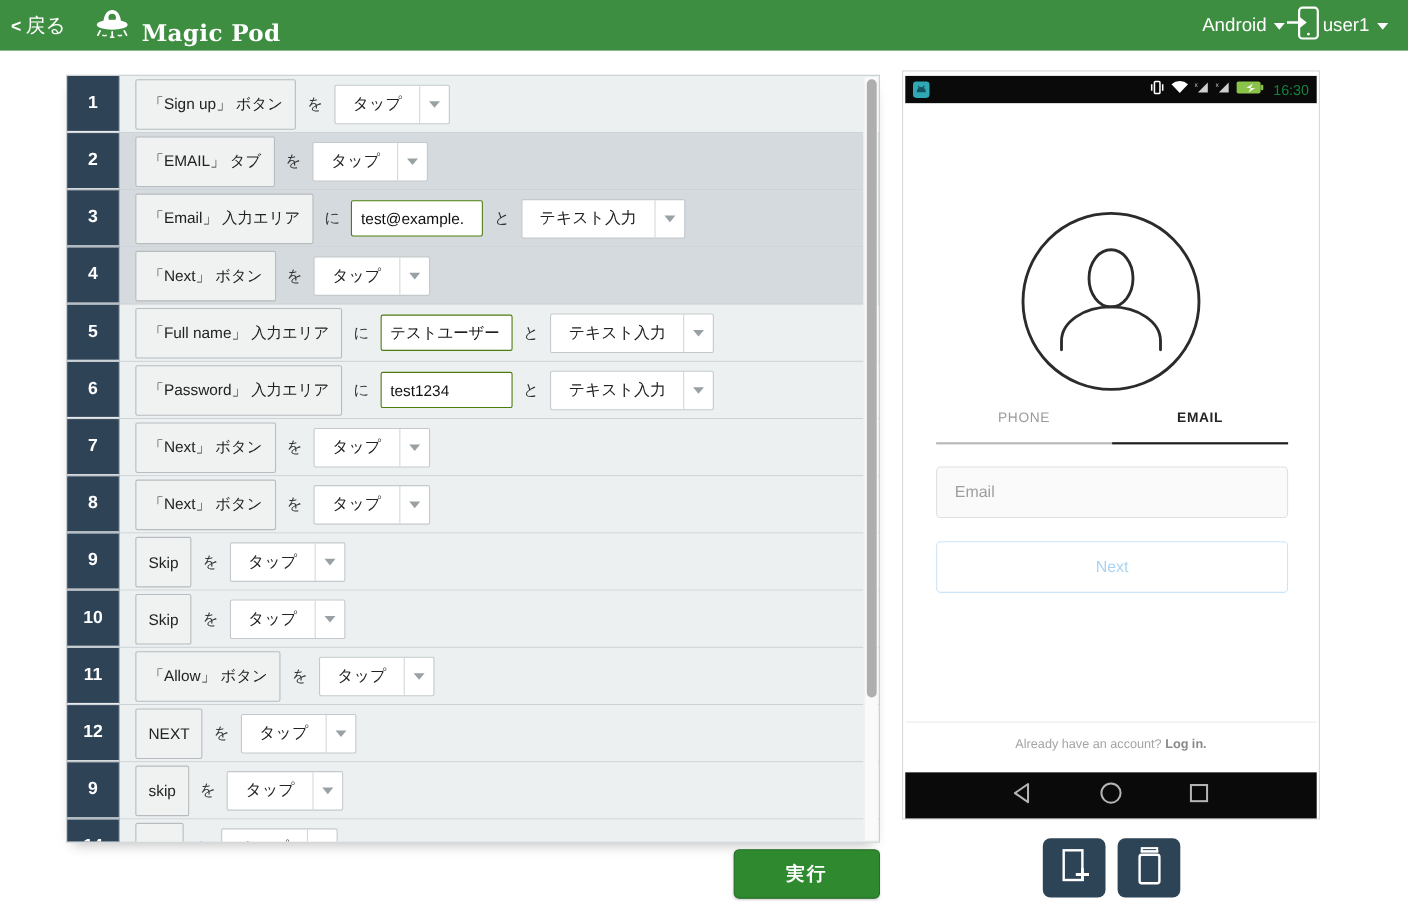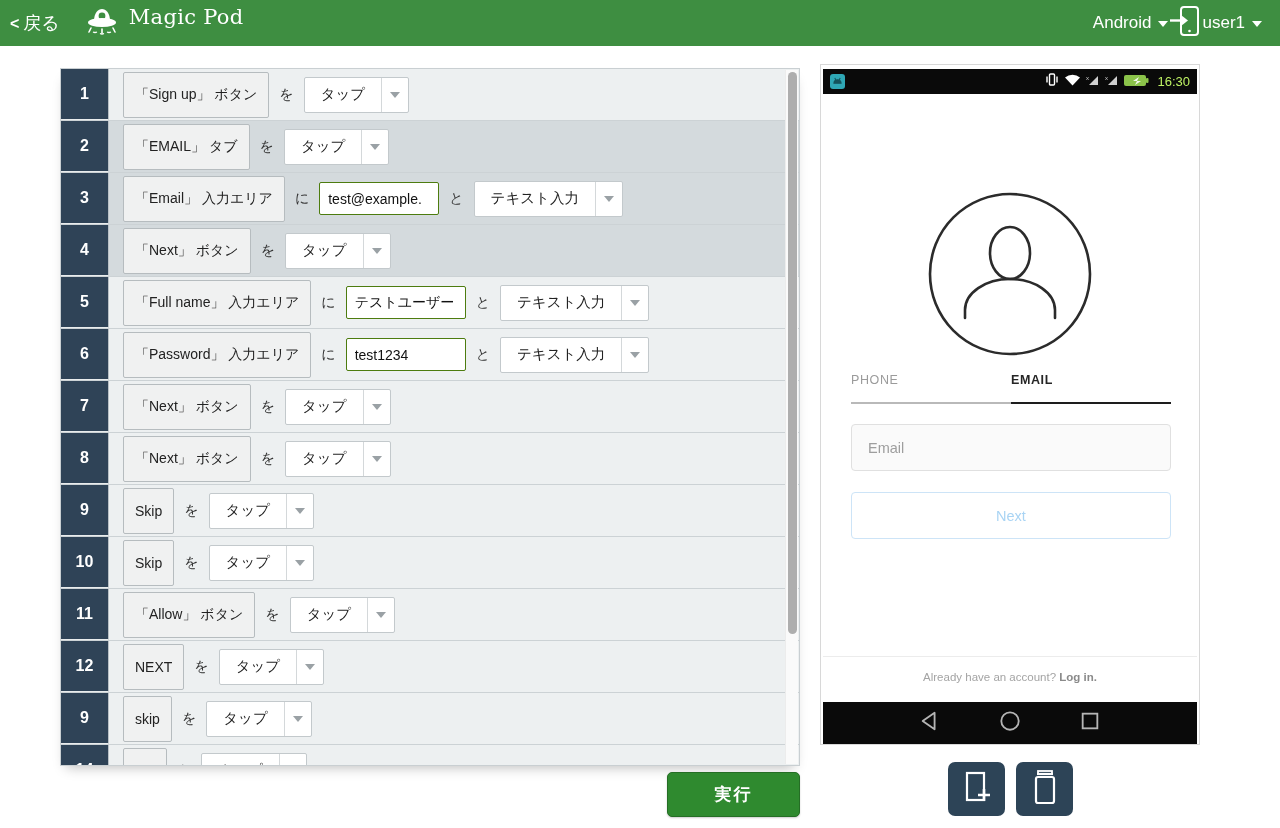--- a/index.html
+++ b/index.html
@@ -3,21 +3,21 @@
 <meta charset="utf-8">
 <style>
   * { margin:0; padding:0; box-sizing:border-box; }
   html,body { width:1280px; height:828px; background:#fff; font-family:"Liberation Sans","DejaVu Sans",sans-serif; overflow:hidden; }
   .stage { position:relative; width:1280px; height:828px; background:#fff; }
 
   
   .header { position:absolute; left:0; top:0; width:1280px; height:46px; background:#3e8e41; display:flex; align-items:center; color:#fff; }
   .back-link { display:flex; align-items:baseline; gap:4px; margin-left:10px; font-size:18px; color:#fff; cursor:pointer; }
   .back-link .lt { font-size:16px; font-weight:bold; }
-  .logo-wrap { display:flex; align-items:flex-start; margin-left:24px; gap:9px; }
+  .logo-wrap { display:flex; align-items:flex-end; margin-left:24px; gap:9px;font-weight:bold; }
   .app-title { font-family:"DejaVu Serif","Liberation Serif",serif; font-size:21px; letter-spacing:.3px; }
   .header-right { margin-left:auto; display:flex; align-items:center; margin-right:18px; }
   .hdr-dd { display:flex; align-items:center; gap:7px; font-size:17px; cursor:pointer; }
   .caret { width:0; height:0; border-left:5px solid transparent; border-right:5px solid transparent; border-top:6px solid #fff; margin-top:2px; }
 
   
   .step-list { position:absolute; left:60px; top:68px; width:740px; height:698px; border:1px solid #c9cfd2; overflow:hidden; background:#eef0f1; box-shadow:0 7px 12px -6px rgba(0,0,0,.28); }
   .step-row { display:flex; height:52px; align-items:stretch; border-bottom:1px solid #ccd2d5; background:#edf0f1; }
   .step-row.hl { background:#d4dadd; }
   .num-cell { width:48px; min-width:48px; background:#2f4357; border-right:1px solid #b9c0c5; border-bottom:1px solid #e9eced; color:#fff; font-weight:bold; font-size:16px; display:flex; align-items:center; justify-content:center; }
@@ -31,25 +31,25 @@
   .action-caret-seg .caret-sm { width:0; height:0; border-left:5px solid transparent; border-right:5px solid transparent; border-top:6px solid #9aa1a5; }
 
   .v-scrollbar { position:absolute; top:1px; right:1px; bottom:1px; width:13px; background:#fafafa; border-left:1px solid #ececec; }
   .v-thumb { position:absolute; top:2px; left:2px; width:9px; height:562px; background:#aeaeae; border-radius:5px; }
 
   
   .phone-panel { position:absolute; left:820px; top:64px; width:380px; height:681px; background:#fff; border:1px solid #d8d8d8; padding:4px 2px 0 2px; }
   .status-bar { height:25px; background:#0a0a0a; display:flex; align-items:center; padding:0 7px; }
   .app-chip { width:15px; height:15px; border-radius:3px; background:#2fa7b5; display:flex; align-items:center; justify-content:center; }
   .sb-right { margin-left:auto; display:flex; align-items:center; gap:5px; }
-  .sb-time { color:#bef264; font-size:13px; margin-left:3px; }
+  .sb-time { color:#15803d; font-size:13px; margin-left:3px; }
   .screen { position:relative; height:608px; background:#fff; overflow:hidden; }
   .avatar-box { position:absolute; left:50%; top:96px; transform:translateX(-50%); }
   .tabs { position:absolute; left:28px; right:26px; top:271px; height:39px; display:flex; }
-  .tab { flex:1; font-size:12.5px; letter-spacing:.6px; color:#9b9b9b; padding-top:8px; border-bottom:2px solid #b9b9b9; cursor:pointer; }
+  .tab { flex:1; text-align:center; font-size:12.5px; letter-spacing:.6px; color:#9b9b9b; padding-top:8px; border-bottom:2px solid #b9b9b9; cursor:pointer; }
   .tab.active { color:#262626; font-weight:bold; border-bottom:2.5px solid #1d1d1d; }
   .email-field { position:absolute; left:28px; right:26px; top:330px; height:47px; background:#fafafa; border:1px solid #e0e0e0; border-radius:4px; font-size:14.5px; color:#111; padding:0 16px; font-family:inherit; }
   .email-field::placeholder { color:#9e9e9e; }
   .next-btn { position:absolute; left:28px; right:26px; top:398px; height:47px; background:#fff; border:1px solid #cde4f7; border-radius:4px; color:#a9d4f4; font-size:14.5px; cursor:pointer; font-family:inherit; }
   .login-divider { position:absolute; left:0; right:0; top:562px; border-top:1px solid #ececec; }
   .login-row { position:absolute; left:0; right:0; top:577px; text-align:center; font-size:11.5px; color:#a4a4a4; cursor:pointer; }
   .login-row b { color:#8a8a8a; }
   .nav-bar { height:42px; background:#0a0a0a; display:flex; align-items:center; justify-content:center; gap:58px; }
 
   

